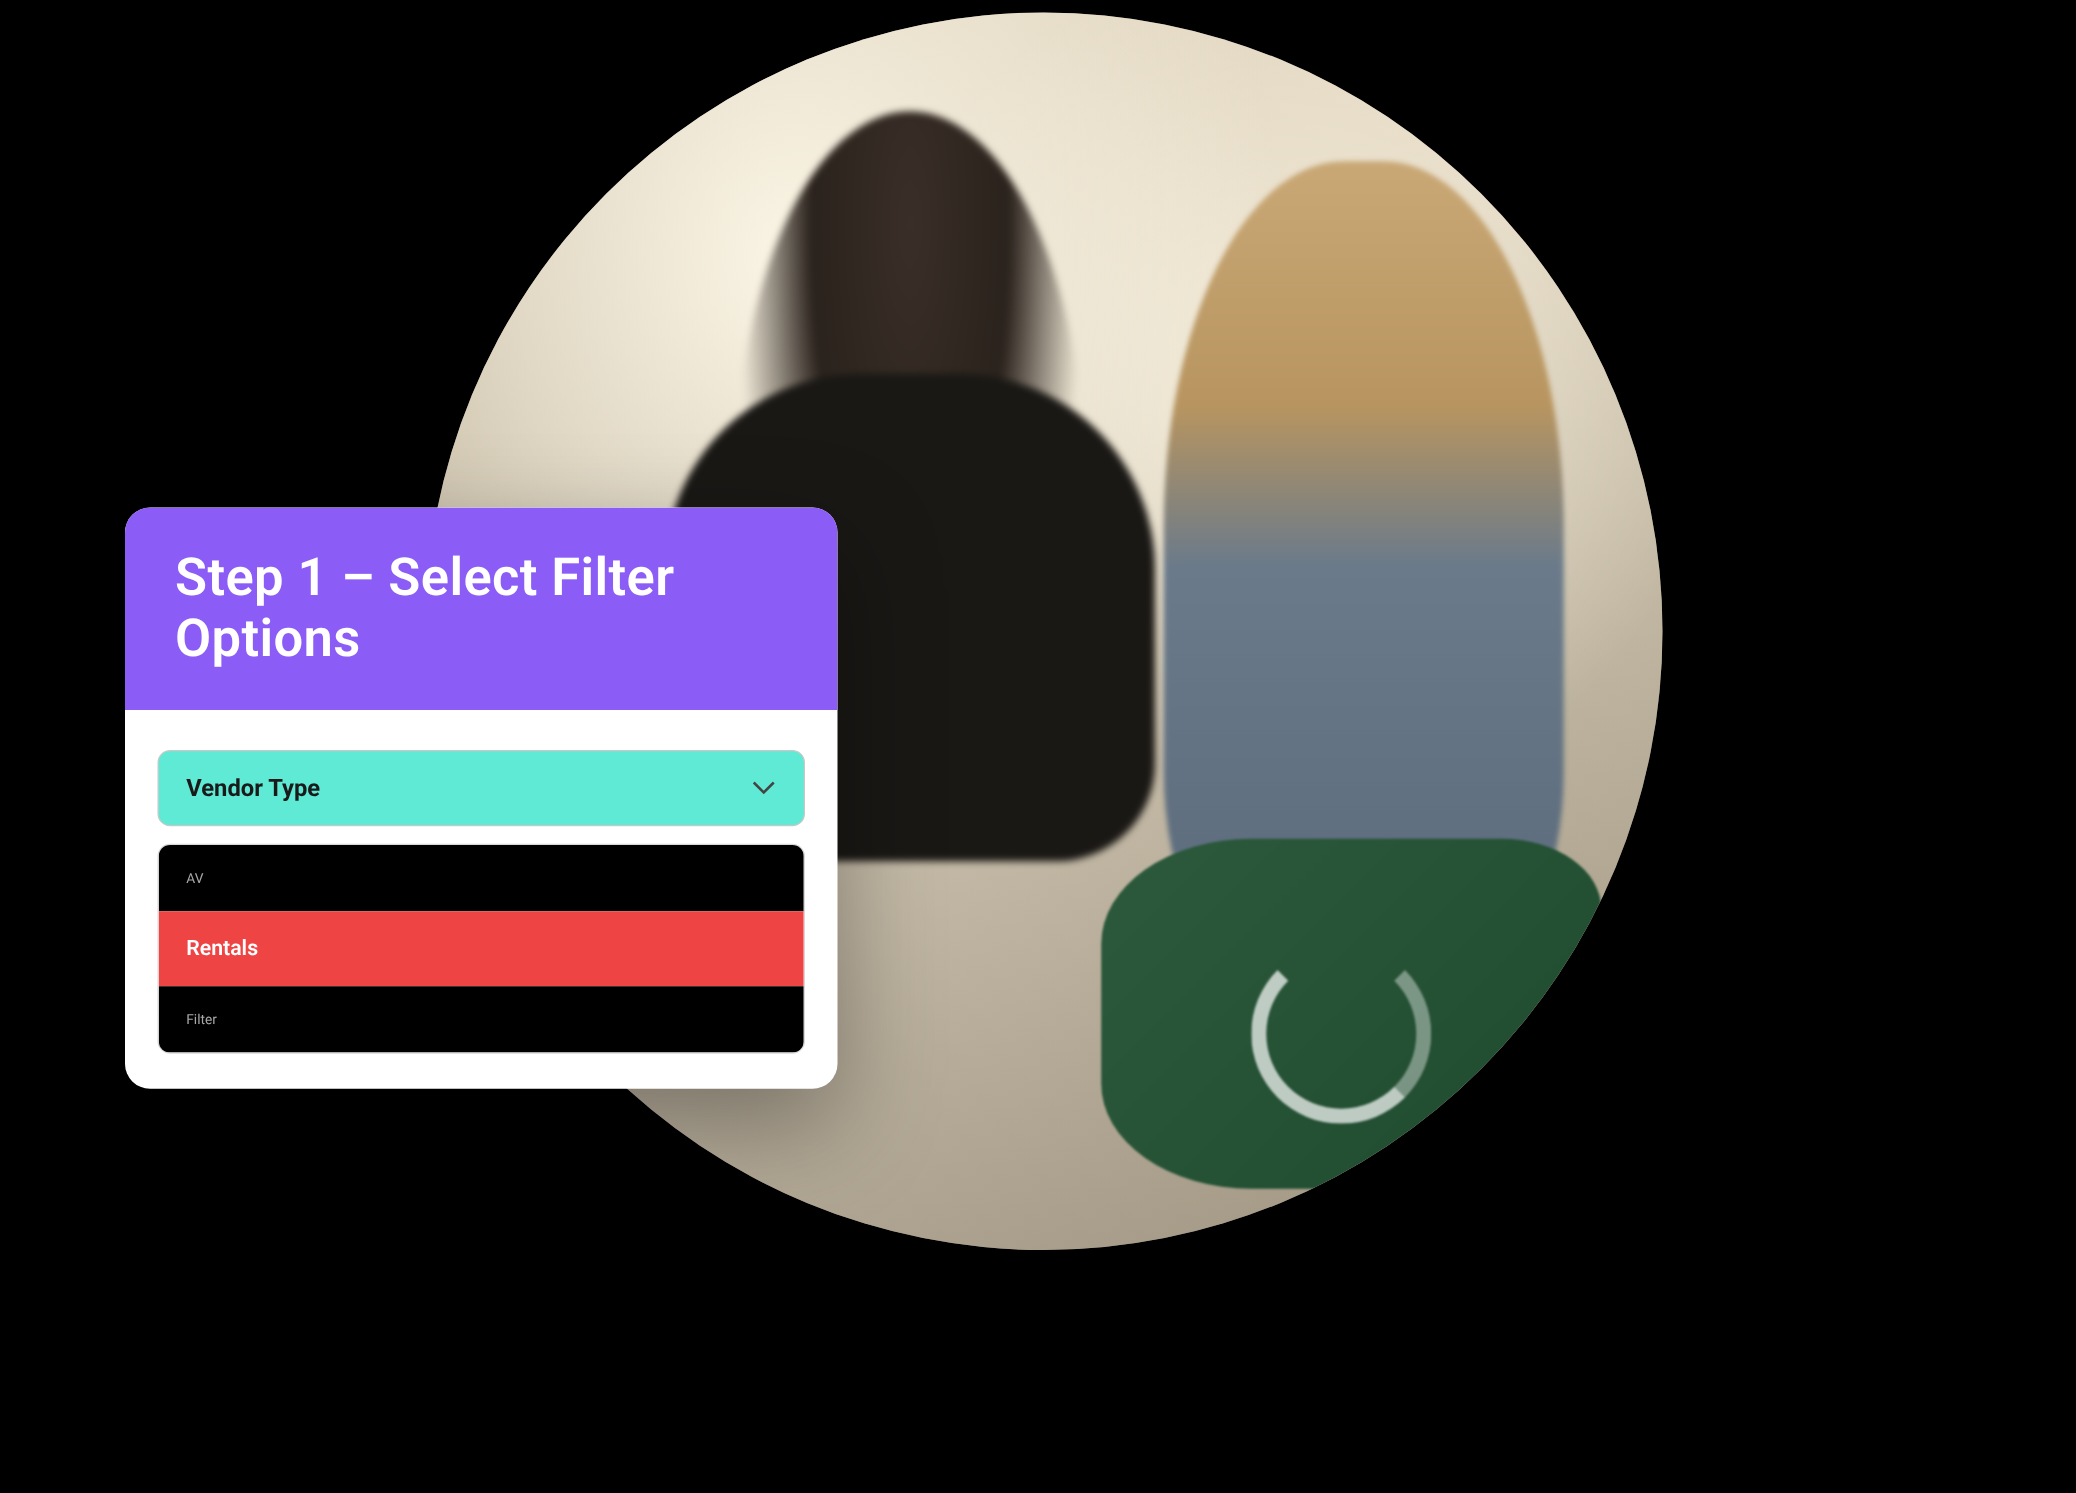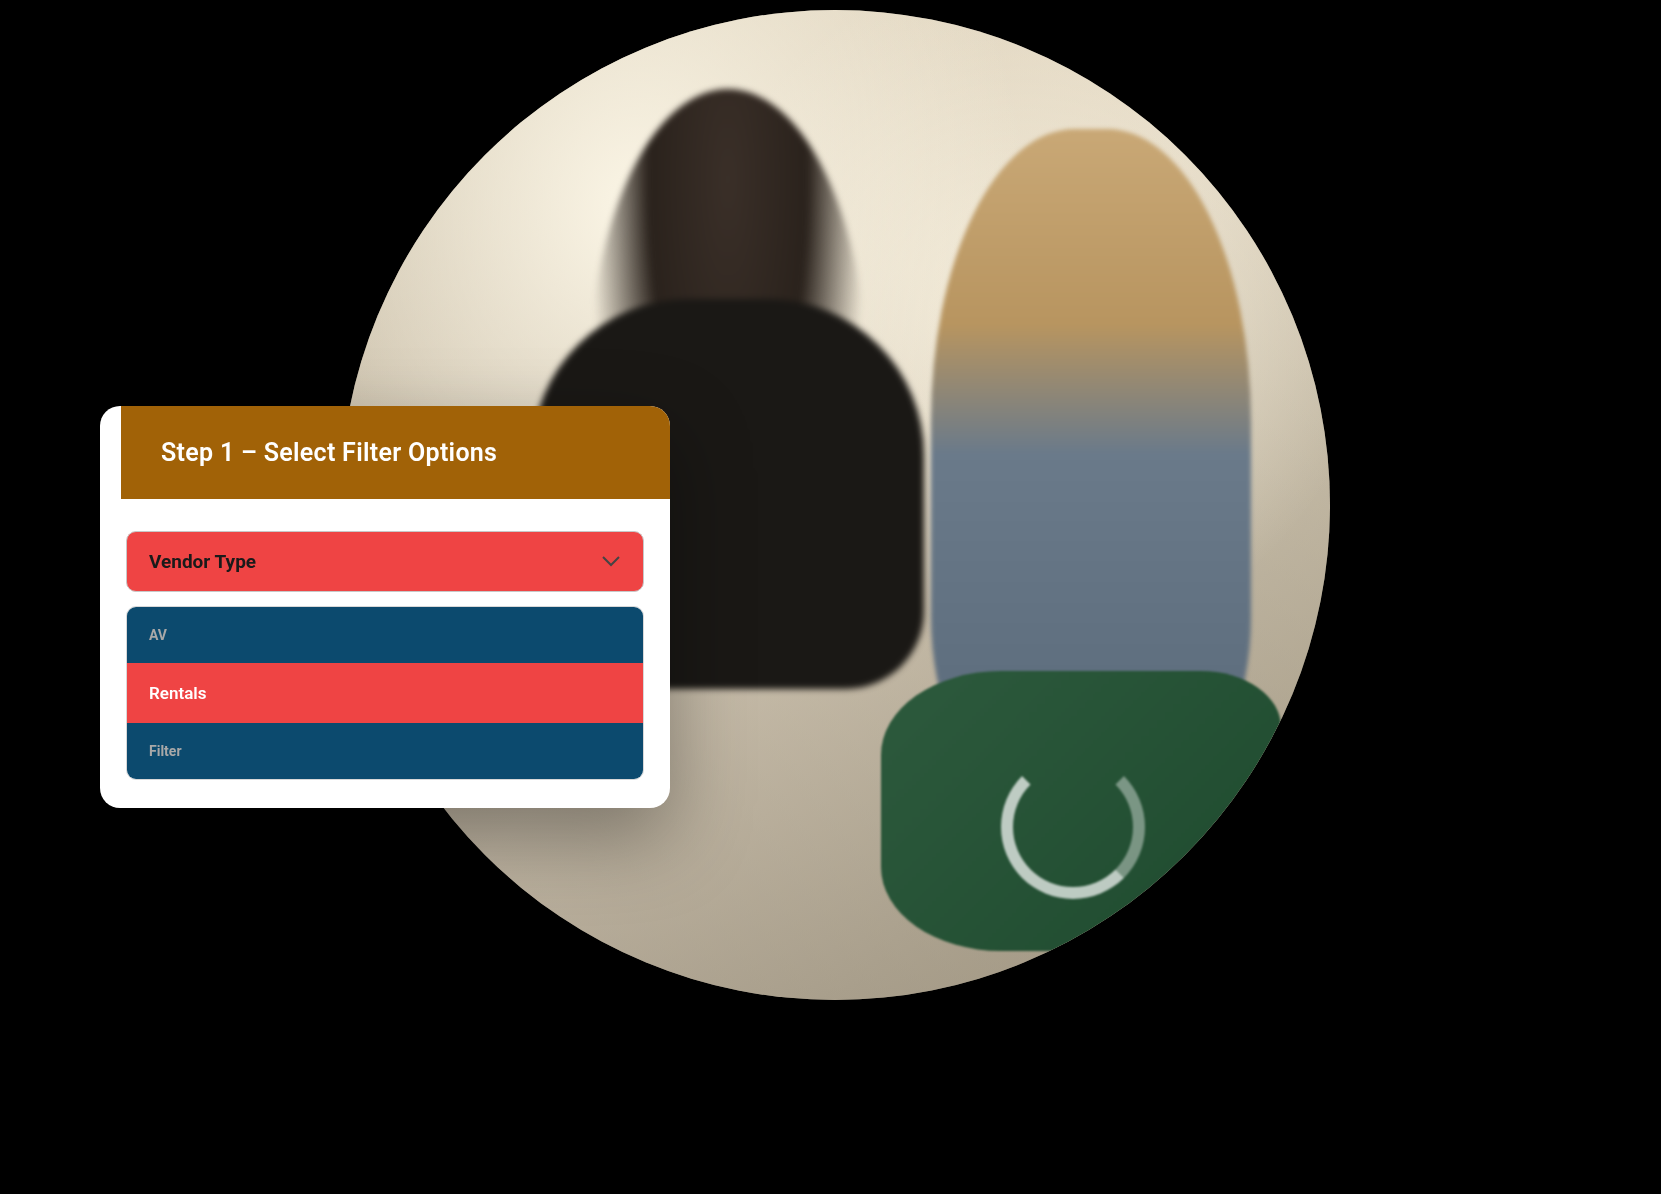--- a/index.html
+++ b/index.html
@@ -100,45 +100,44 @@
       top: 406px;
       left: 100px;
       width: 570px;
       background: #fff;
       border-radius: 20px;
       box-shadow: 0 30px 80px rgba(0,0,0,0.35);
       overflow: hidden;
     }
     
     .card-header {
-      background: #a16207;
+      background: #8b5cf6;
       color: #fff;
       padding: 32px 40px;
-      font-size: 25px;
+      font-size: 42px;
       font-weight: 600;
       letter-spacing: 0.3px;
-      margin-left: 21px;
     }
     
     .card-body {
       padding: 32px 26px 28px 26px;
     }
     
     .select-trigger {
       display: flex;
       align-items: center;
       justify-content: space-between;
       border: 1px solid #c8c8c8;
       border-radius: 10px;
       padding: 18px 22px;
       font-size: 19px;
       font-weight: 700;
       color: #1a1a1a;
       cursor: pointer;
-      background: #ef4444;
+      background: #5eead4;
     }
     
     .chevron {
       width: 20px;
       height: 20px;
       display: flex;
       align-items: center;
       justify-content: center;
     }
     
@@ -152,25 +151,25 @@
     
     .options-list {
       margin-top: 14px;
       border: 1px solid #d8d8d8;
       border-radius: 10px;
       overflow: hidden;
     }
     
     .option-item {
       padding: 20px 22px;
-      font-size: 14px;
+      font-size: 11px;
       color: #a8a8a8;
-      background: #0c4a6e;
+      background: #000000;
       cursor: pointer;
-      font-weight: 700;
+      font-weight: 400;
     }
     
     .option-item.selected {
       background: #ef4444;
       color: #fff;
       font-weight: 600;
       font-size: 17px;
     }
   </style>
 </head>

